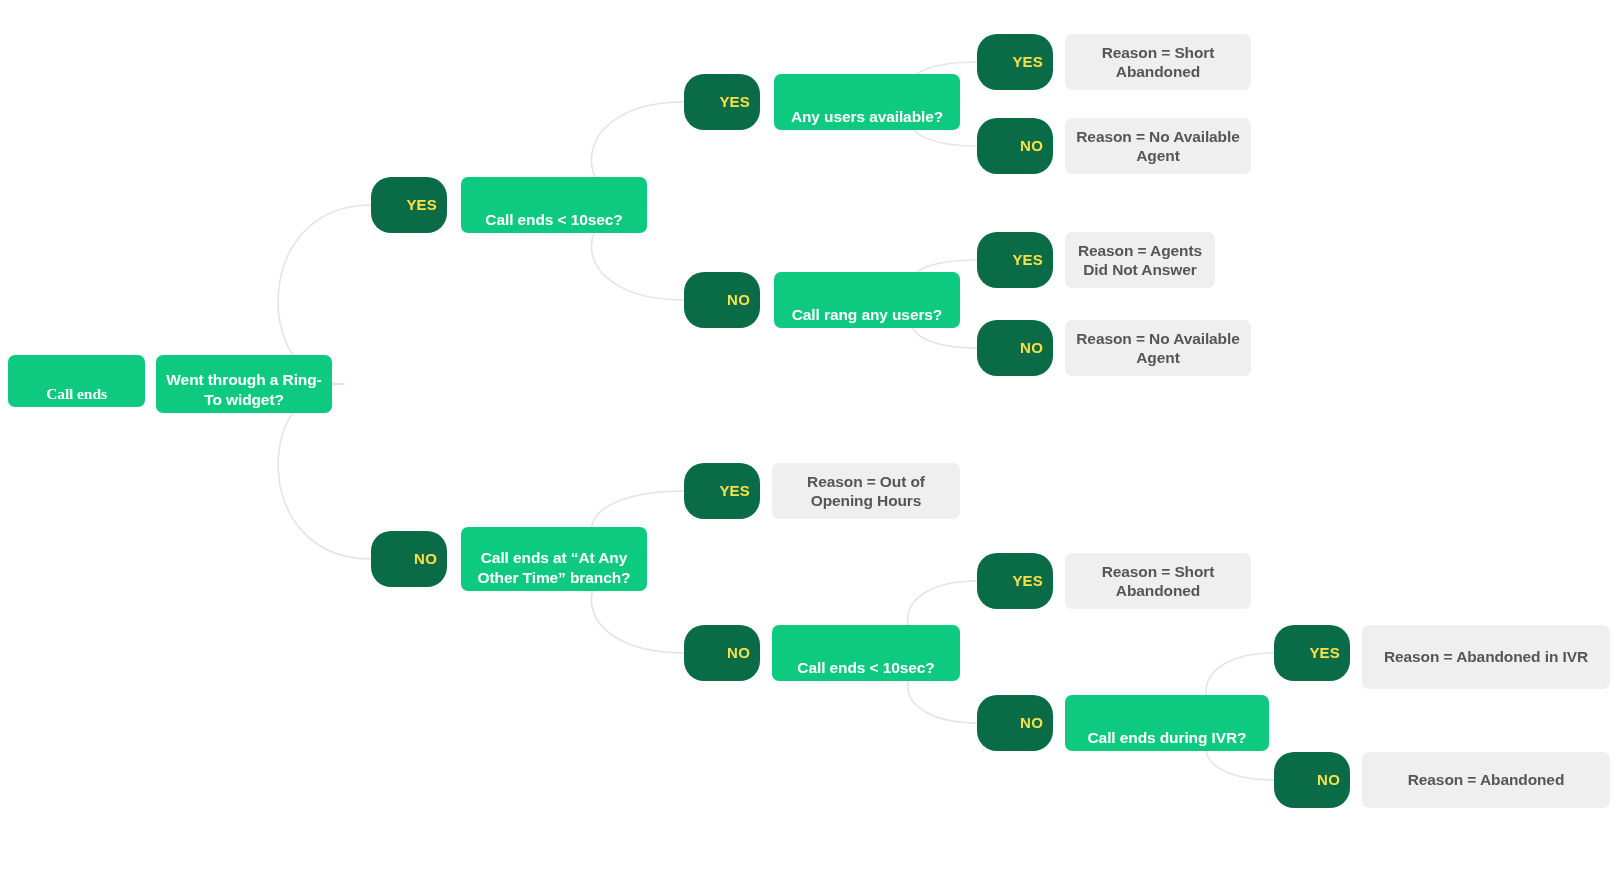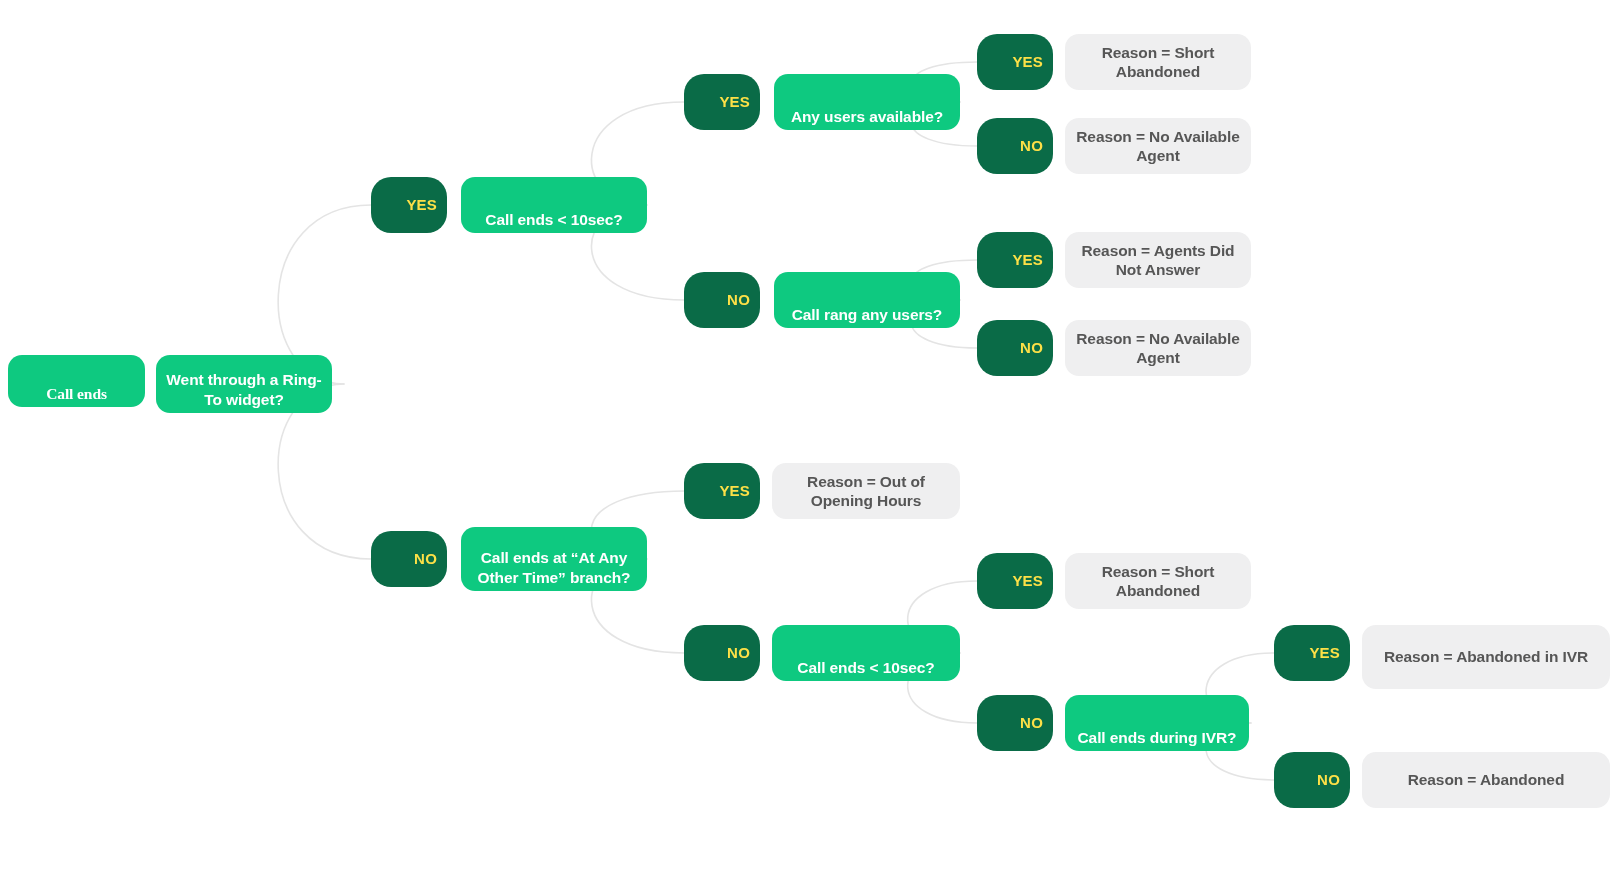--- a/index.html
+++ b/index.html
@@ -25,21 +25,21 @@
     height: 873px;
     pointer-events: none;
   }
   .node {
     position: absolute;
     box-sizing: border-box;
     display: flex;
     align-items: center;
     justify-content: center;
     text-align: center;
-    border-radius: 14px;
+    border-radius: 7px;
     font-weight: bold;
     line-height: 1.25;
     letter-spacing: -0.1px;
     padding: 4px 10px;
   }
   .node-start,
   .node-question {
     background: #0ec980;
     color: #ffffff;
     font-size: 15.5px;
@@ -112,21 +112,21 @@
       </div>
       <div class="node node-badge" style="left: 684px; top: 272px; width: 76px; height: 56px;">
         <span>NO</span>
       </div>
       <div class="node node-question" style="left: 774px; top: 272px; width: 186px; height: 56px;">
         <span>Call rang any users?</span>
       </div>
       <div class="node node-badge" style="left: 977px; top: 232px; width: 76px; height: 56px;">
         <span>YES</span>
       </div>
-      <div class="node node-outcome" style="left: 1065px; top: 232px; width: 186px; height: 56px;">
+      <div class="node node-outcome" style="left: 1065px; top: 232px; width: 150px; height: 56px;">
         <span>Reason = Agents Did Not Answer</span>
       </div>
       <div class="node node-badge" style="left: 977px; top: 320px; width: 76px; height: 56px;">
         <span>NO</span>
       </div>
       <div class="node node-outcome" style="left: 1065px; top: 320px; width: 186px; height: 56px;">
         <span>Reason = No Available Agent</span>
       </div>
       <div class="node node-badge" style="left: 371px; top: 531px; width: 76px; height: 56px;">
         <span>NO</span>
@@ -148,21 +148,21 @@
       </div>
       <div class="node node-badge" style="left: 977px; top: 553px; width: 76px; height: 56px;">
         <span>YES</span>
       </div>
       <div class="node node-outcome" style="left: 1065px; top: 553px; width: 186px; height: 56px;">
         <span>Reason = Short Abandoned</span>
       </div>
       <div class="node node-badge" style="left: 977px; top: 695px; width: 76px; height: 56px;">
         <span>NO</span>
       </div>
-      <div class="node node-question" style="left: 1065px; top: 695px; width: 184px; height: 56px;">
+      <div class="node node-question" style="left: 1065px; top: 695px; width: 204px; height: 56px;">
         <span>Call ends during IVR?</span>
       </div>
       <div class="node node-badge" style="left: 1274px; top: 625px; width: 76px; height: 56px;">
         <span>YES</span>
       </div>
       <div class="node node-outcome" style="left: 1362px; top: 625px; width: 248px; height: 64px;">
         <span>Reason = Abandoned in IVR</span>
       </div>
       <div class="node node-badge" style="left: 1274px; top: 752px; width: 76px; height: 56px;">
         <span>NO</span>

